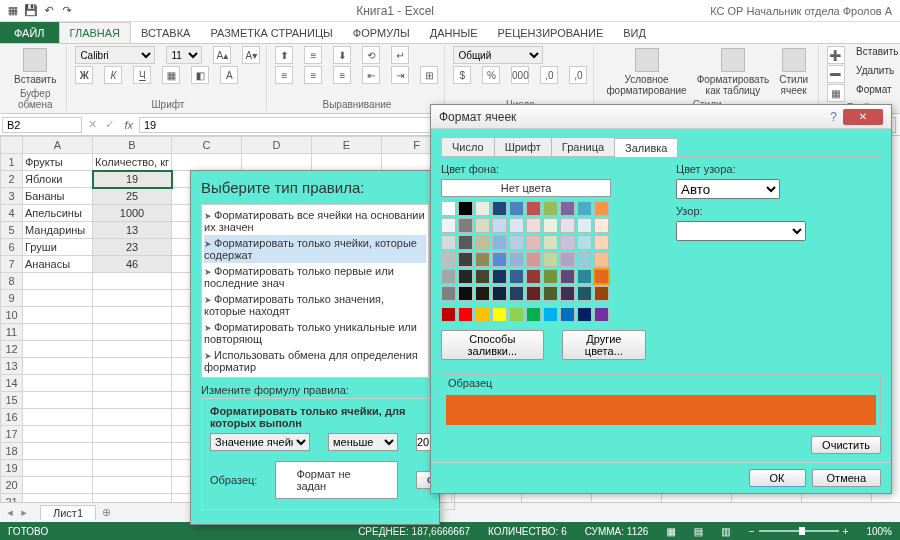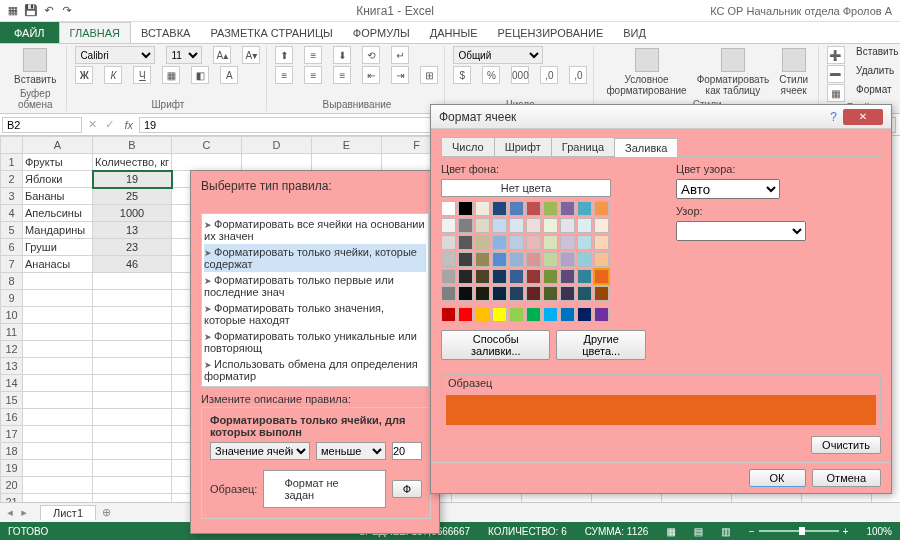--- a/index.html
+++ b/index.html
@@ -55,30 +55,30 @@
 .sheettabs .add { margin-left: 6px; color: #888; }
 
 
 .statusbar { position: absolute; bottom: 0; left: 0; right: 0; height: 18px; background: #217346; color: #fff; display: flex; align-items: center; font-size: 10px; padding: 0 8px; gap: 18px; }
 .statusbar .spacer { flex: 1; }
 .zoom { display: flex; align-items: center; gap: 4px; }
 .zoom .track { width: 80px; height: 2px; background: #9fd3b9; position: relative; }
 .zoom .thumb { position: absolute; left: 40px; top: -3px; width: 6px; height: 8px; background: #fff; }
 
 
-.dialog { position: absolute; background: #fca5a5; border: 1px solid #888; box-shadow: 2px 2px 8px rgba(0,0,0,0.3); }
+.dialog { position: absolute; background: #5eead4; border: 1px solid #888; box-shadow: 2px 2px 8px rgba(0,0,0,0.3); }
 .dialog .dtitle { height: 24px; background: linear-gradient(#fdfdfd,#e9e9e9); border-bottom: 1px solid #ccc; display: flex; align-items: center; padding: 0 8px; font-size: 12px; }
 .dialog .dtitle .spacer { flex: 1; }
 .dialog .dtitle .x { width: 40px; height: 16px; background: #c75050; color: #fff; text-align: center; border-radius: 2px; font-size: 10px; line-height: 16px; }
 .dialog .body { padding: 8px 10px; font-size: 11px; }
 fieldset { border: 1px solid #ccc; padding: 6px 8px; margin-bottom: 6px; }
 .rule-list div { padding: 2px 0; cursor: pointer; }
 .rule-list div::before { content: "➤ "; color: #666; font-size: 9px; }
 .rule-list div.sel { background: #cfe3f7; }
-.dlg-row { display: flex; align-items: center; gap: 6px; margin: 4px 0; }
+.dlg-row { display: flex; align-items: center; gap: 18px; margin: 4px 0; }
 .dlg-row label { font-size: 11px; }
 .dlg-row select, .dlg-row input { font-size: 11px; border: 1px solid #999; height: 18px; }
 .sample-box { border: 1px solid #999; padding: 6px 20px; background: #fff; }
 .dlg-btn { border: 1px solid #999; background: linear-gradient(#fdfdfd,#e4e4e4); padding: 2px 10px; font-size: 11px; cursor: pointer; border-radius: 2px; }
 
 
 .fc-tabs { display: flex; border-bottom: 1px solid #bbb; margin-bottom: 6px; }
 .fc-tabs .fct { padding: 3px 10px; border: 1px solid #bbb; border-bottom: none; background: #eee; margin-right: -1px; font-size: 11px; cursor: pointer; }
 .fc-tabs .fct.active { background: #fcfcfc; position: relative; top: 1px; }
 .fc-cols { display: flex; gap: 30px; }
@@ -669,30 +669,30 @@
     <div class="track">
         <div class="thumb"></div>
       </div>
     <span>+</span>
   </div>
   <span>100%</span>
 </div>
 
 <div class="dialog" style="left:190px;top:170px;width:250px">
   <div class="body">
-    <div style="font-size:12px;margin-bottom:20px">Выберите тип правила:</div>
+    <div style="font-size:15px;margin-bottom:8px">Выберите тип правила:</div>
     <div class="rule-list" id="ruletypes" style="border:1px solid #ccc;background:#fff;padding:2px;margin-bottom:6px">
         <div>Форматировать все ячейки на основании их значен</div>
         <div class="sel">Форматировать только ячейки, которые содержат</div>
         <div>Форматировать только первые или последние знач</div>
         <div>Форматировать только значения, которые находят</div>
         <div>Форматировать только уникальные или повторяющ</div>
         <div>Использовать обмена для определения форматир</div>
       </div>
-    <div style="font-size:11px;margin-bottom:2px">Измените описание правила:</div>
+    <div style="font-size:11px;margin-bottom:2px">Измените формулу правила:</div>
     <fieldset>
       <div style="font-size:11px;font-weight:bold;margin-bottom:4px">Форматировать только ячейки, для которых выполн</div>
       <div class="dlg-row">
         <select style="width:100px"><option>Значение ячейки</option></select>
         <select style="width:70px"><option>меньше</option></select>
         <input style="width: 30px;" value="20">
       </div>
       <div class="dlg-row" style="margin-top:10px">
         <label>Образец:</label>
         <div class="sample-box">Формат не задан</div>

